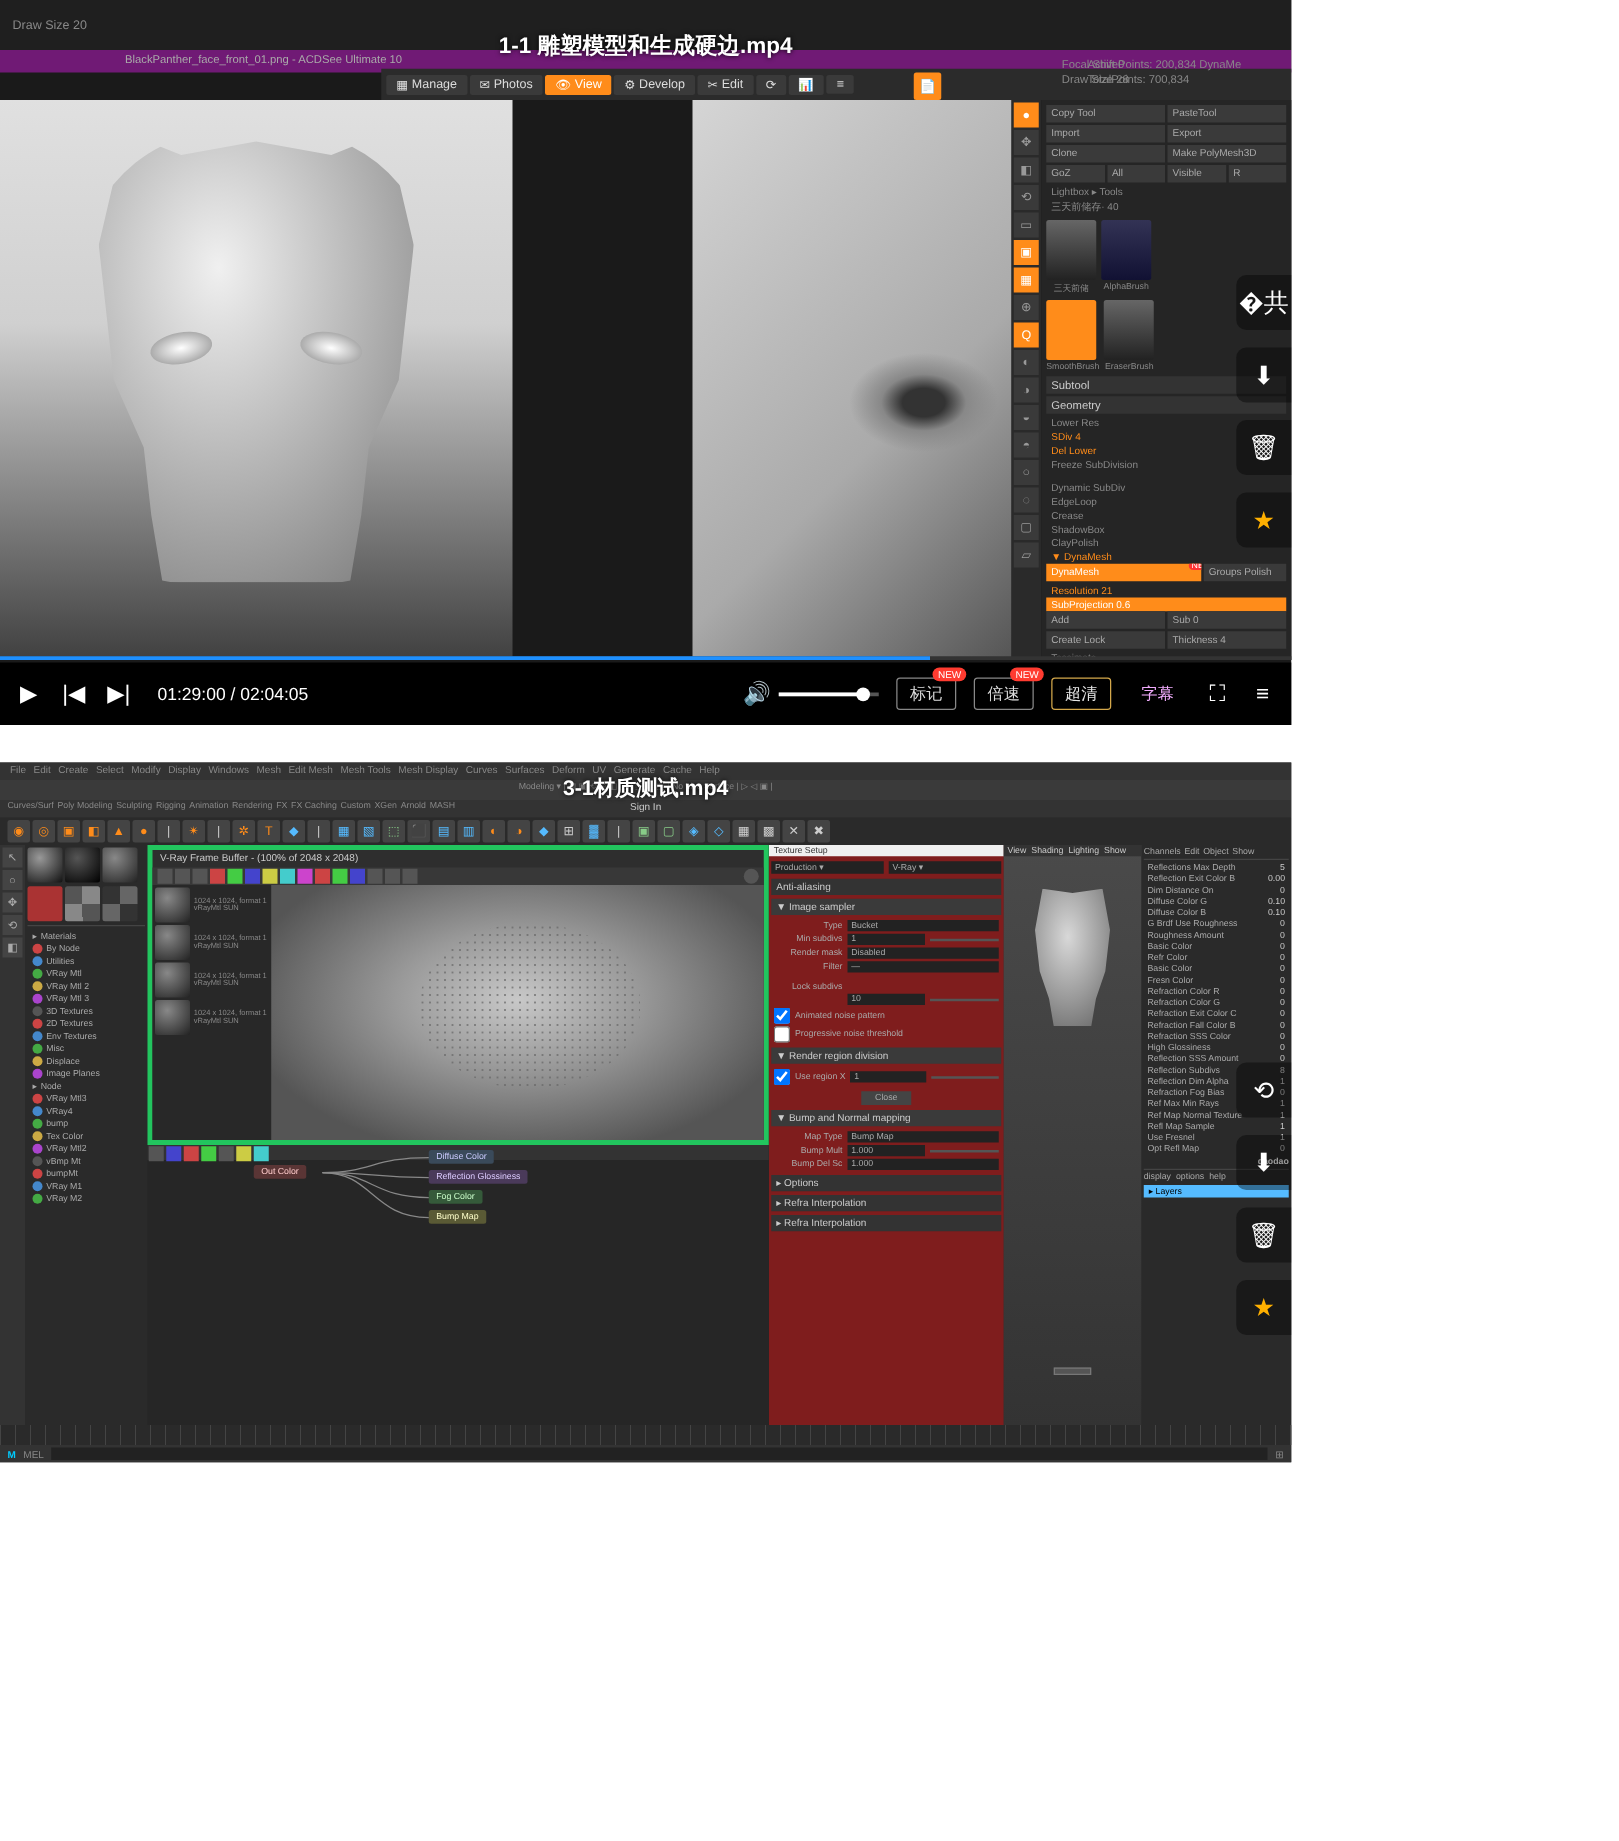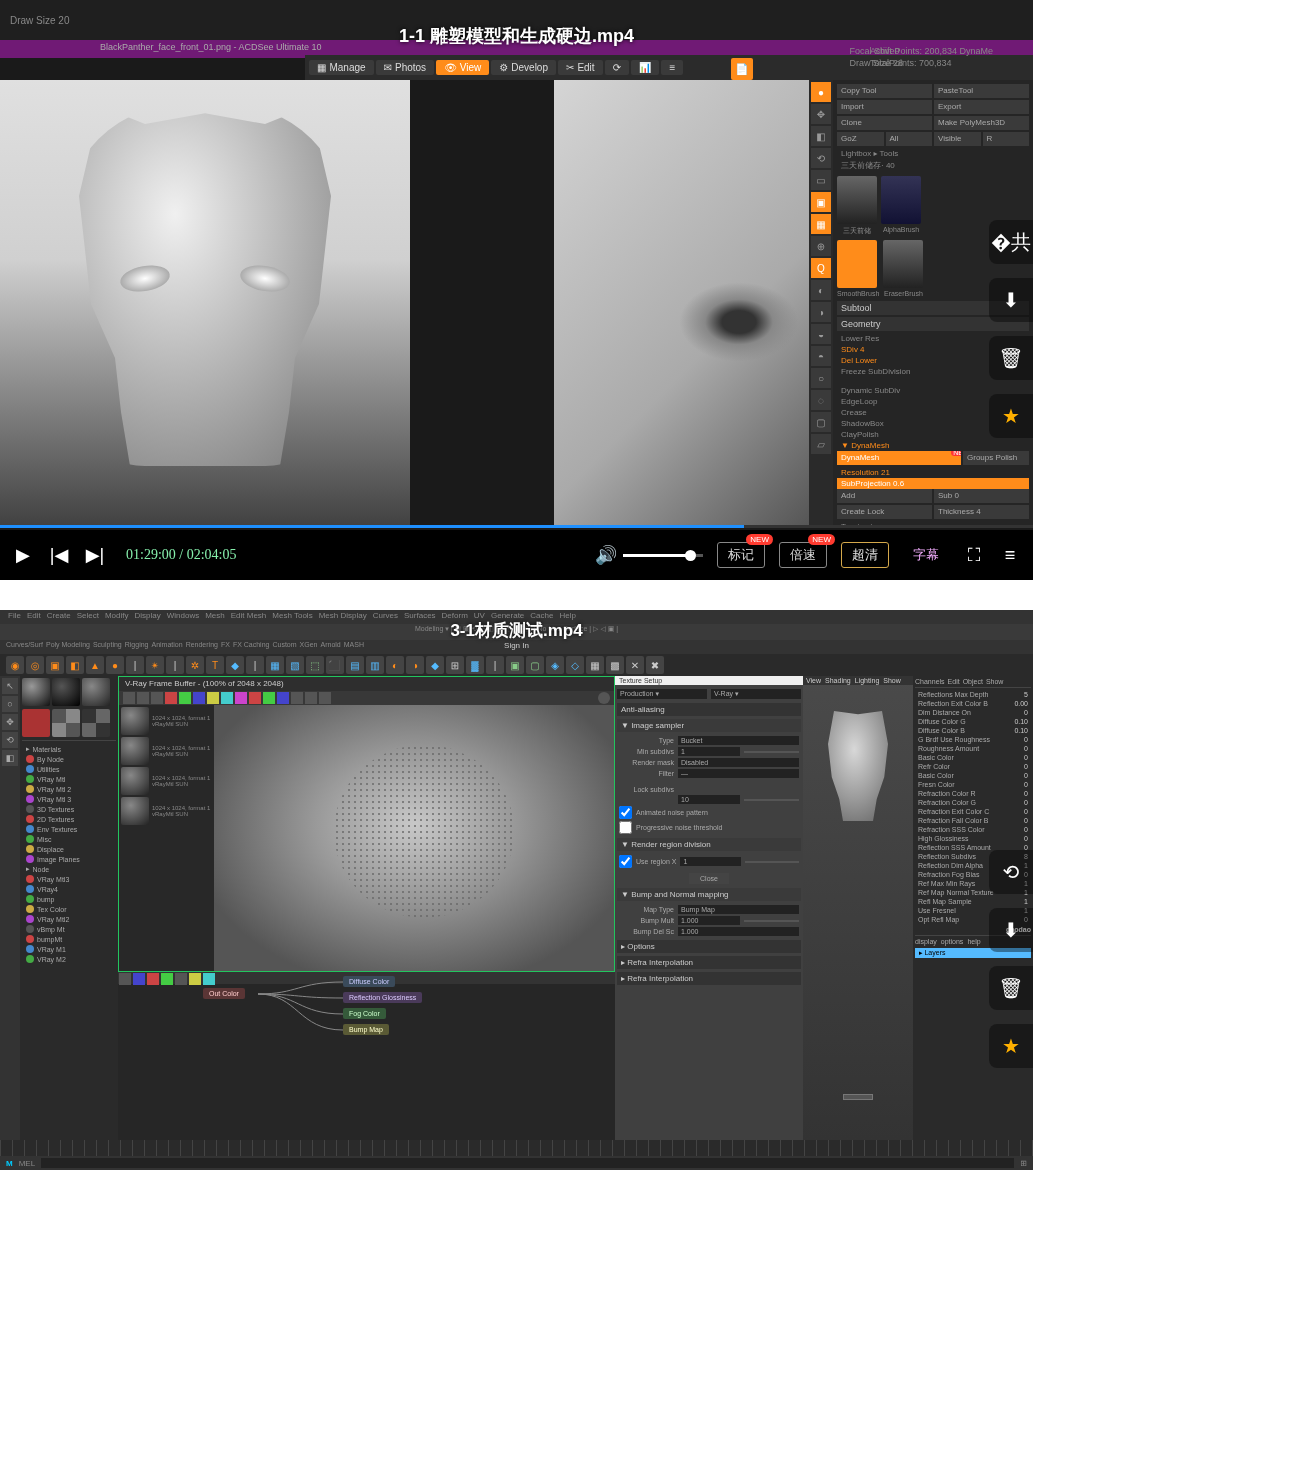--- a/index.html
+++ b/index.html
@@ -174,21 +174,21 @@
 
 .v1-controls {
   position:absolute; bottom:0; left:0; right:0;
   height:50px; background:#000;
   display:flex; align-items:center; padding:0 12px; gap:14px;
 }
 .vc-btn {
   color:#fff; font-size:18px; cursor:pointer;
   width:22px; text-align:center;
 }
-.vc-time { color:#86efac; font-size:14px; margin-left:6px;font-family:Liberation Serif, serif; }
+.vc-time { color:#ffffff; font-size:14px; margin-left:6px; }
 .vc-spacer { flex:1; }
 .vol-group { display:flex; align-items:center; gap:6px; }
 .vol-bar { width:80px; height:3px; background:#555; position:relative; }
 .vol-fill { width:80%; height:100%; background:#fff; }
 .vol-knob { position:absolute; left:78%; top:-4px; width:11px; height:11px; background:#fff; border-radius:50%; }
 .pill {
   padding:3px 10px; border:1px solid #888;
   border-radius:3px; color:#ddd; font-size:13px;
   position:relative;
 }
@@ -267,22 +267,22 @@
   overflow:hidden;
 }
 .outliner-item { padding:1px 4px; display:flex; align-items:center; gap:3px; }
 .swatch-sm { width:8px; height:8px; border-radius:50%; }
 .sw-r{background:#c44}.sw-b{background:#48c}.sw-g{background:#4a4}.sw-y{background:#ca4}.sw-p{background:#a4c}.sw-k{background:#555}
 .v2-center {
   flex:1; background:#262626; position:relative;
   display:flex; flex-direction:column;
 }
 .hypershade {
-  height:296px; background:#2e2e2e; position:relative;
-  border:1px solid #22c55e;
+  height:240px; background:#2e2e2e; position:relative;
+  border:4px solid #22c55e;
 }
 .hs-title {
   position:absolute; top:2px; left:6px; font-size:8px; color:#ccc;
 }
 .hs-toolbar {
   position:absolute; top:14px; left:0; right:0;
   height:14px; background:#383838;
   display:flex; gap:2px; padding:1px 4px;
 }
 .hs-tb { width:12px; height:12px; background:#555; }
@@ -326,21 +326,21 @@
 .ng-n1 { left:85px; top:16px; background:#5a3535; color:#fcc; }
 .ng-n2 { left:225px; top:4px; background:#3a4a5a; color:#ccf; }
 .ng-n3 { left:225px; top:20px; background:#4a3a5a; color:#dcf; }
 .ng-n4 { left:225px; top:36px; background:#355a3a; color:#cfc; }
 .ng-n5 { left:225px; top:52px; background:#5a5a35; color:#ffc; }
 .ng-tb {
   position:absolute; top:0; left:0; right:0; height:12px;
   background:#333; display:flex; gap:2px; padding:1px;
 }
 .v2-props {
-  width:188px; background:#404040; padding:2px;
+  width:188px; background:#7f1d1d; padding:2px;
   font-size:7px; color:#aaa;
 }
 .prop-section { background:#333; padding:2px 4px; margin:3px 0; font-size:8px; color:#ccc; }
 .prop-row { display:flex; align-items:center; gap:4px; padding:1px 2px; }
 .prop-lbl { width:55px; text-align:right; font-size:7px; }
 .prop-val { flex:1; background:#222; padding:1px 3px; font-size:7px; }
 .prop-slider { flex:1; height:2px; background:#555; position:relative; }
 .prop-btn { background:#444; padding:2px 10px; text-align:center; margin:4px auto; width:40px; }
 .v2-3dview {
   width:110px; background:linear-gradient(#4a4a4a,#333);

